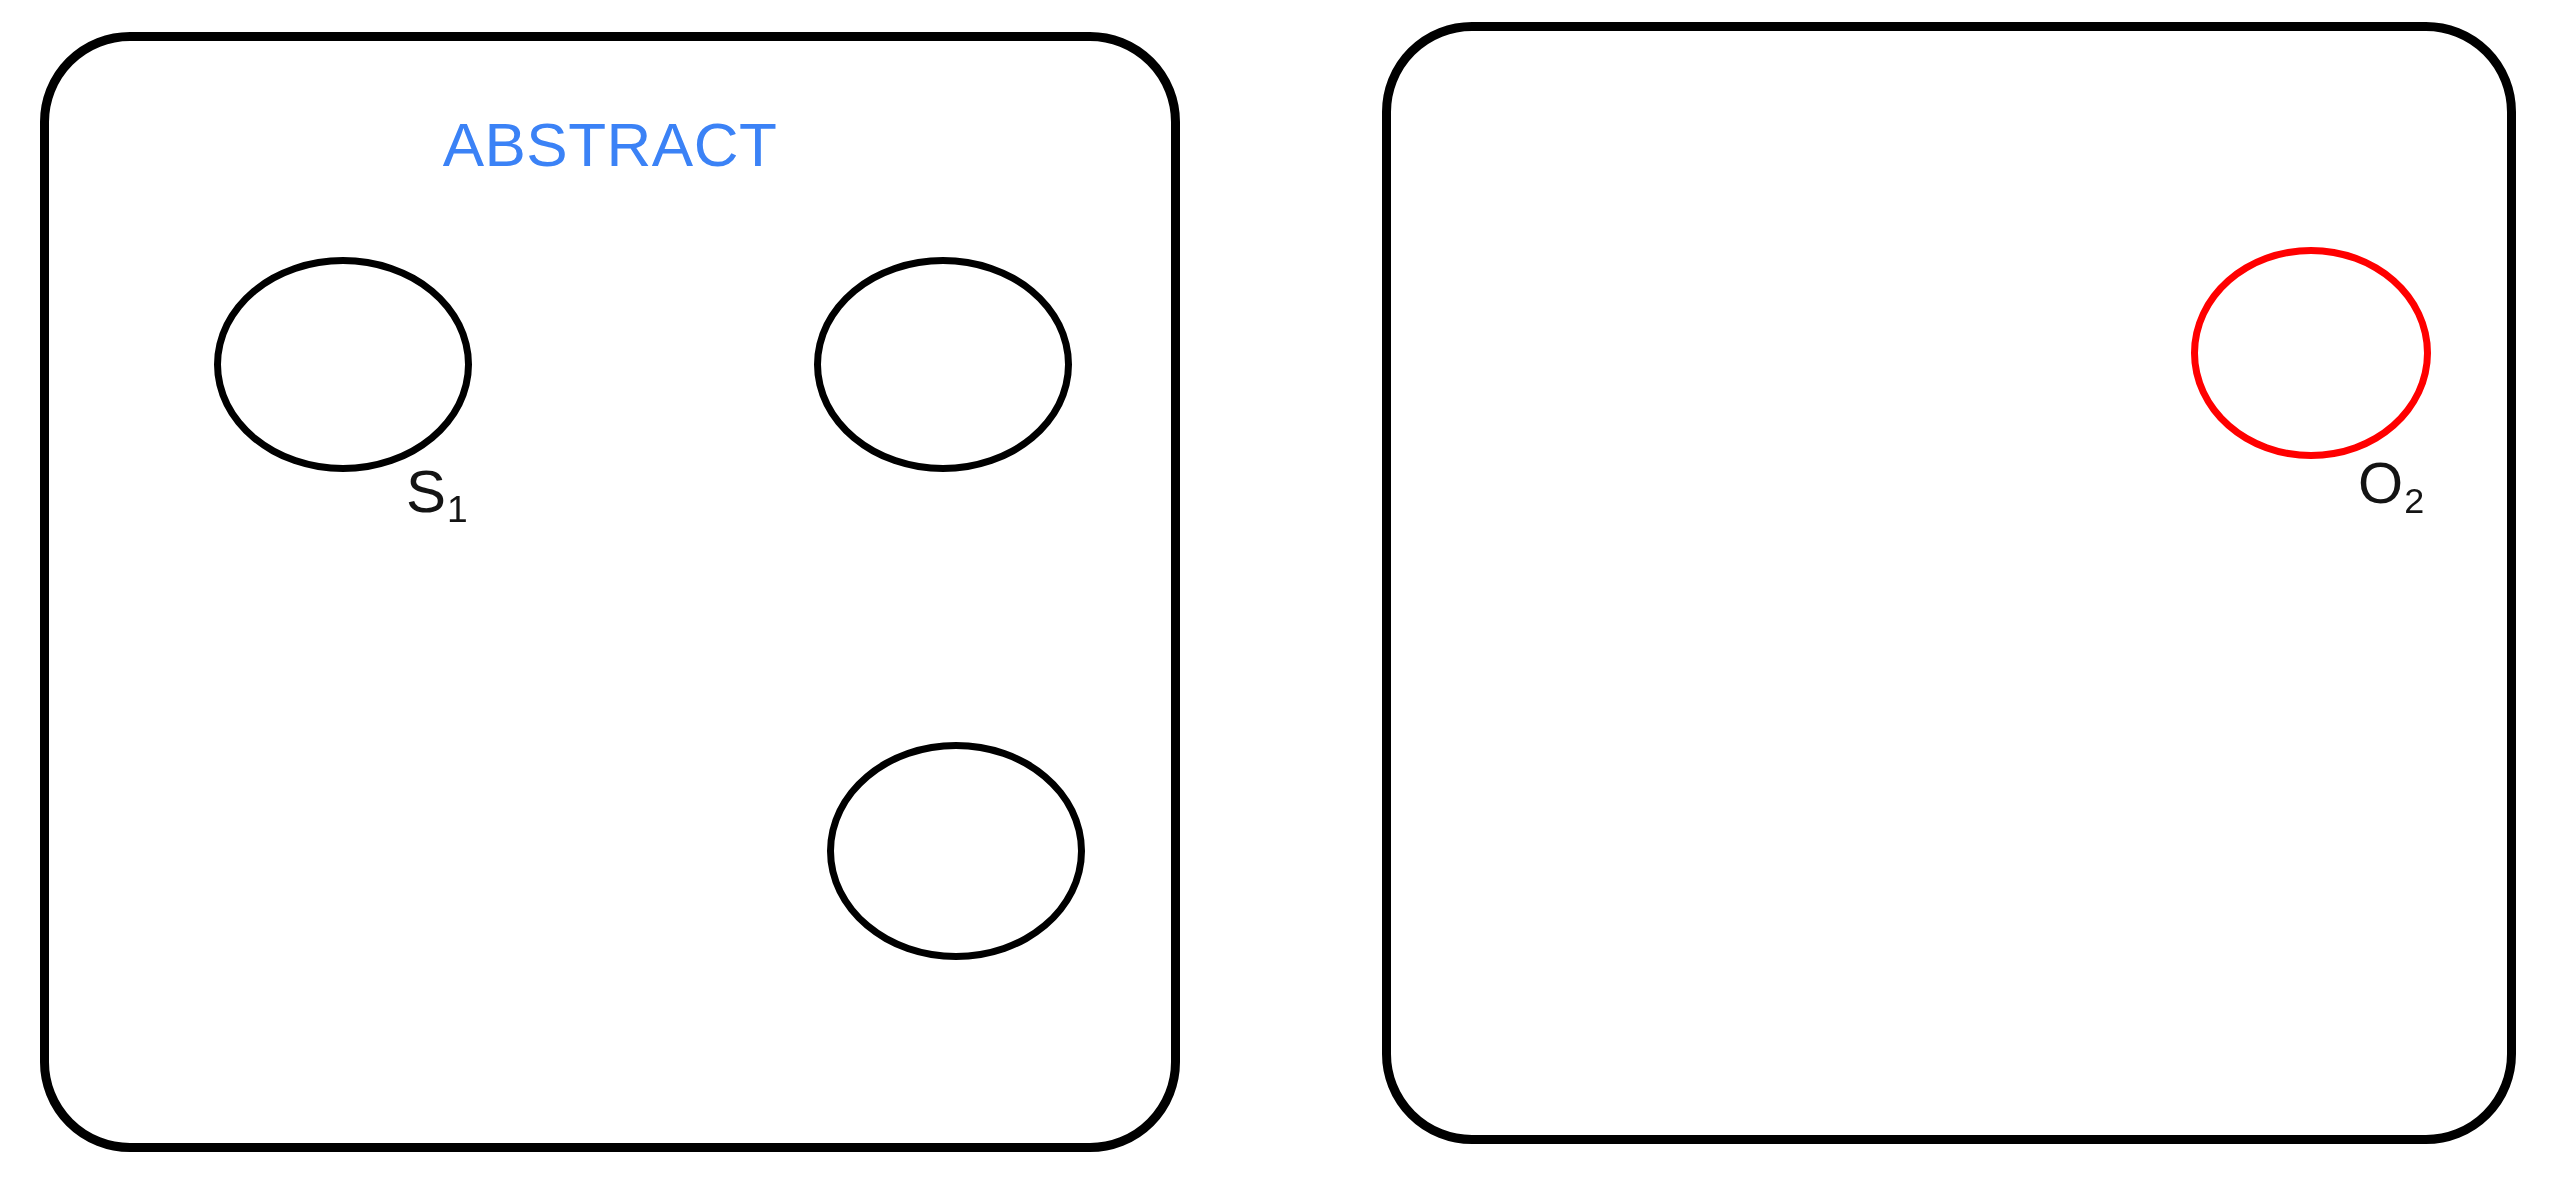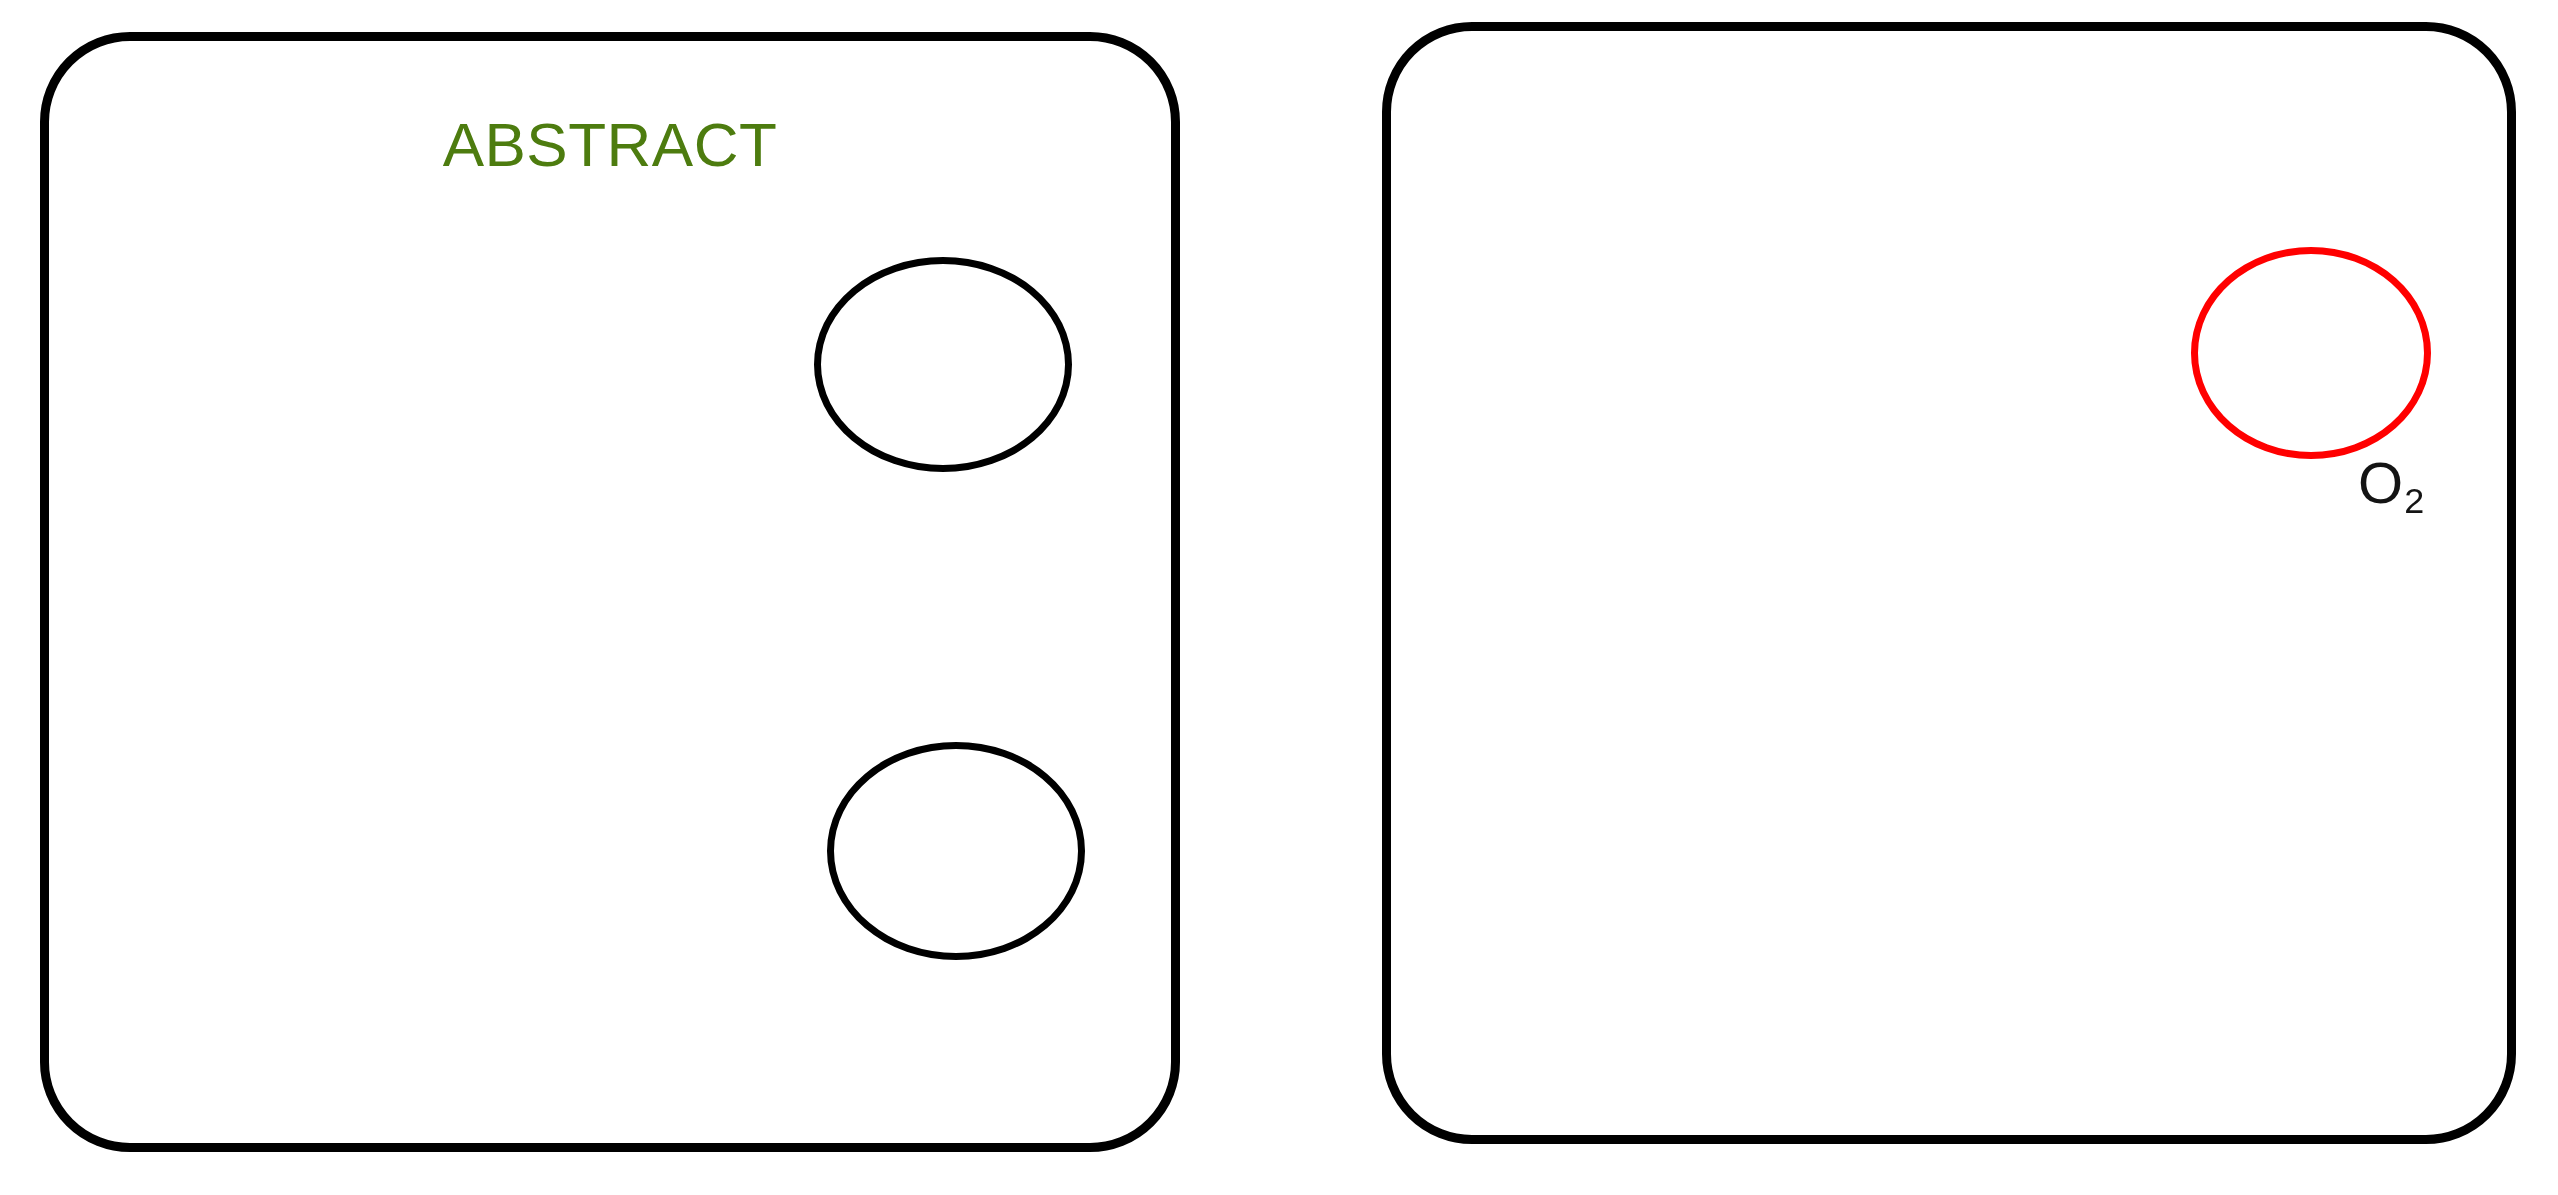--- a/index.html
+++ b/index.html
@@ -24,21 +24,21 @@
     box-sizing: border-box;
     background: #ffffff;
     border-style: solid;
     border-color: #000000;
   }
   .panel-title {
     position: absolute;
     left: 0;
     right: 0;
     text-align: center;
-    color: #4d7c0f;
+    color: #3b82f6;
     font-family: "Liberation Sans", sans-serif;
     font-weight: 400;
     letter-spacing: 0.5px;
     white-space: nowrap;
   }
   .node {
     position: absolute;
     box-sizing: border-box;
     border-style: solid;
     border-radius: 50%;
@@ -59,20 +59,23 @@
   }
 </style>
 </head>
 <body>
 
 <div id="stage" style="width: 2558px; height: 1195px; background: rgb(255, 255, 255);">
 
   <div class="panel" id="panel-abstract" style="left: 40px; top: 32px; width: 1140px; height: 1120px; border-width: 9px; border-color: rgb(0, 0, 0); border-radius: 90px;">
     <div class="panel-title" style="top: 68px; font-size: 62px;">ABSTRACT</div>
 
+    <div class="node" style="left: 165px; top: 216px; width: 258px; height: 215px; border-width: 7px; border-color: rgb(0, 0, 0);">
+      <span class="node-label" style="left: 185px; top: 198px; font-size: 60px;"><span>S</span><span class="sub">1</span></span>
+    </div>
     <div class="node" style="left: 765px; top: 216px; width: 258px; height: 215px; border-width: 7px; border-color: rgb(0, 0, 0);">
       <span class="node-label" style="left: 785px; top: 198px; font-size: 60px;"><span>S</span><span class="sub">2</span></span>
     </div>
     <div class="node" style="left: 778px; top: 701px; width: 258px; height: 218px; border-width: 7px; border-color: rgb(0, 0, 0);">
       <span class="node-label" style="left: 798px; top: 200px; font-size: 60px;"><span>S</span><span class="sub">5</span></span>
     </div>
   </div>
 
   <div class="panel" id="panel-concrete" style="left: 1382px; top: 22px; width: 1134px; height: 1122px; border-width: 9px; border-color: rgb(0, 0, 0); border-radius: 90px;">
 

